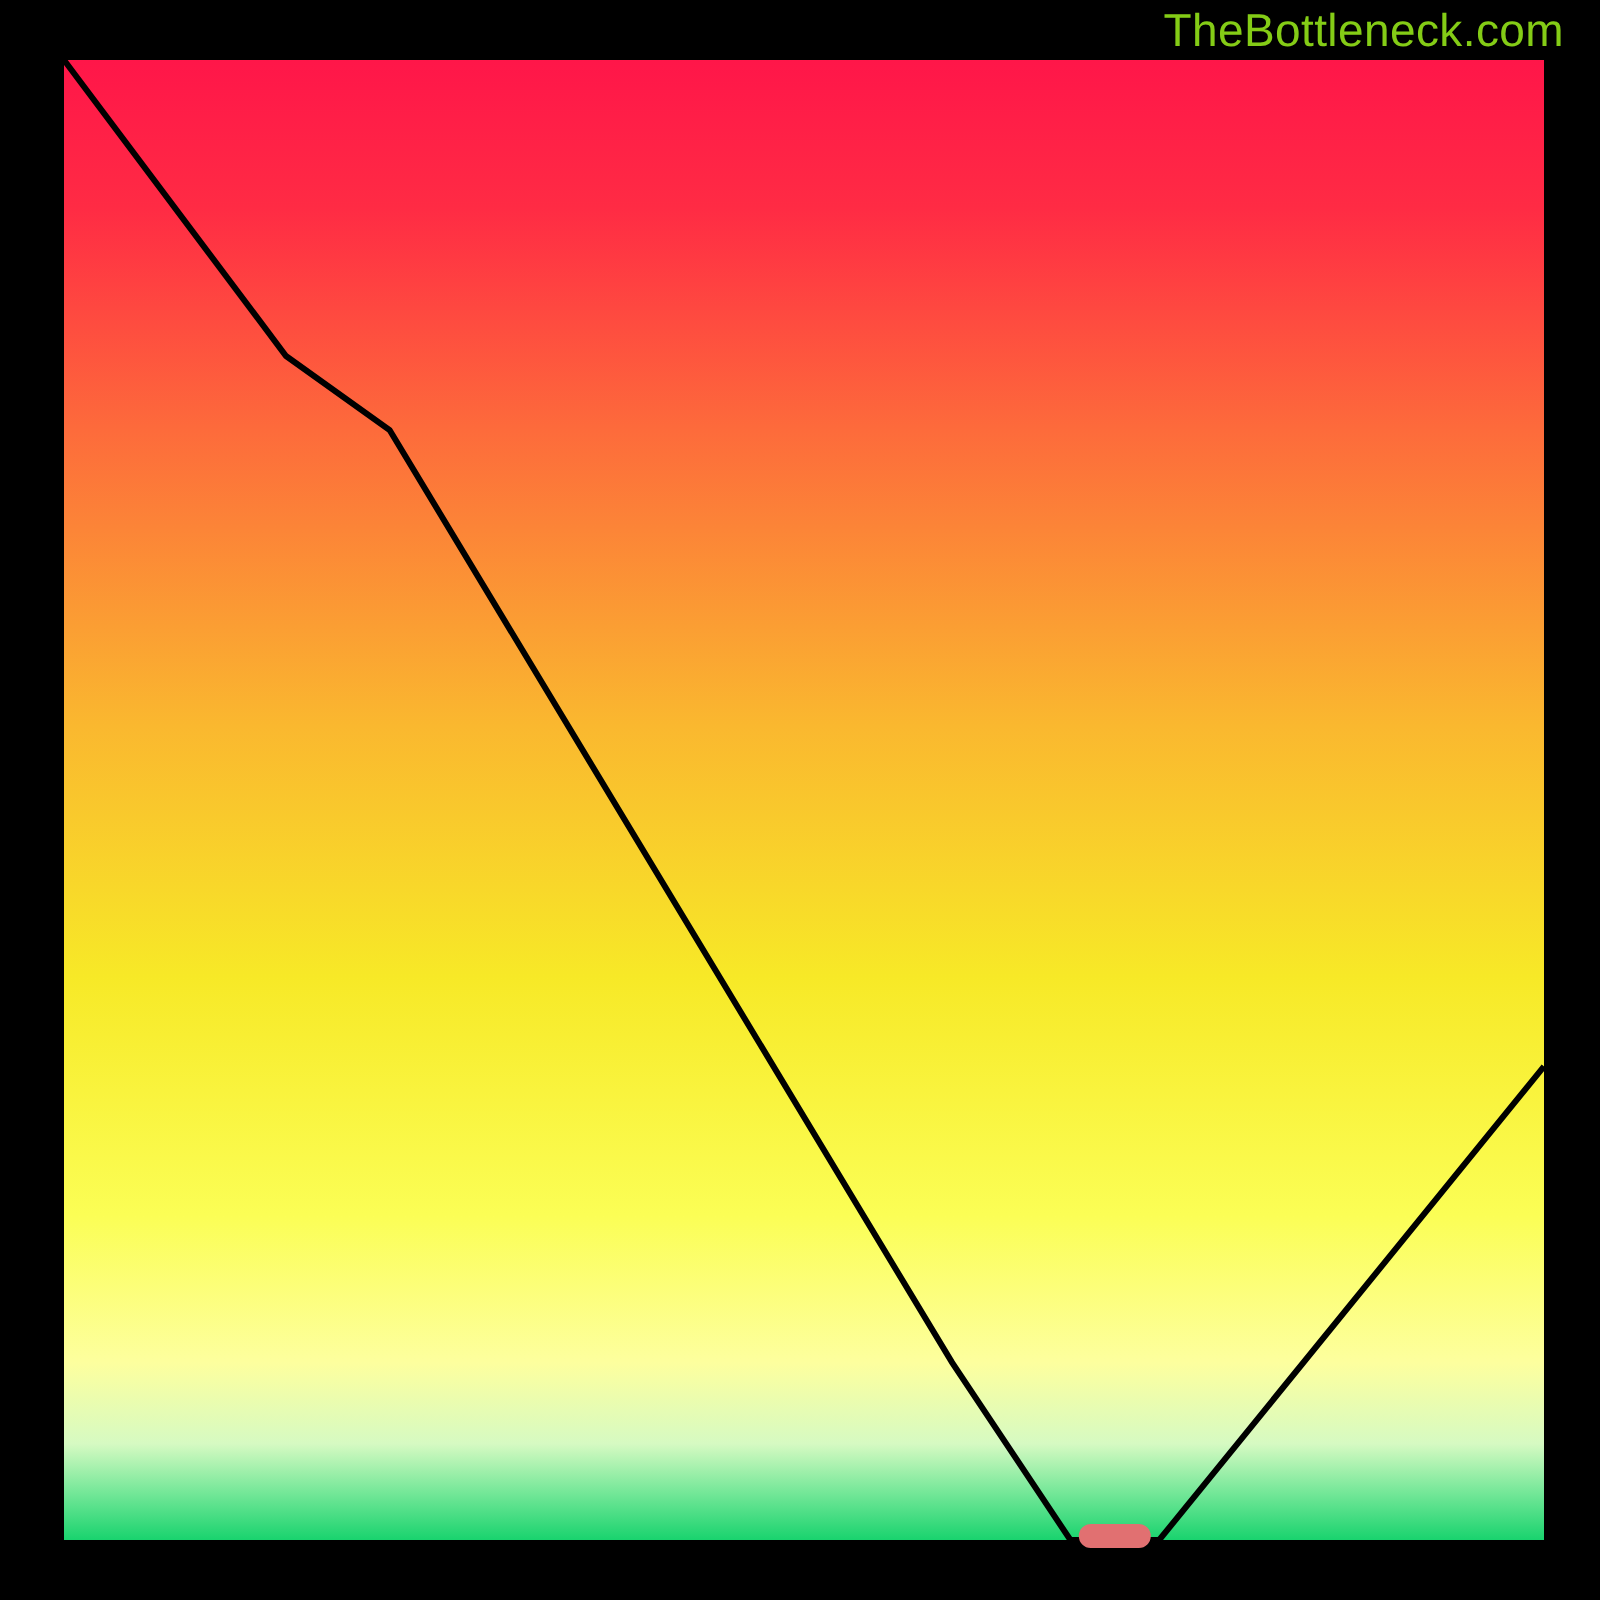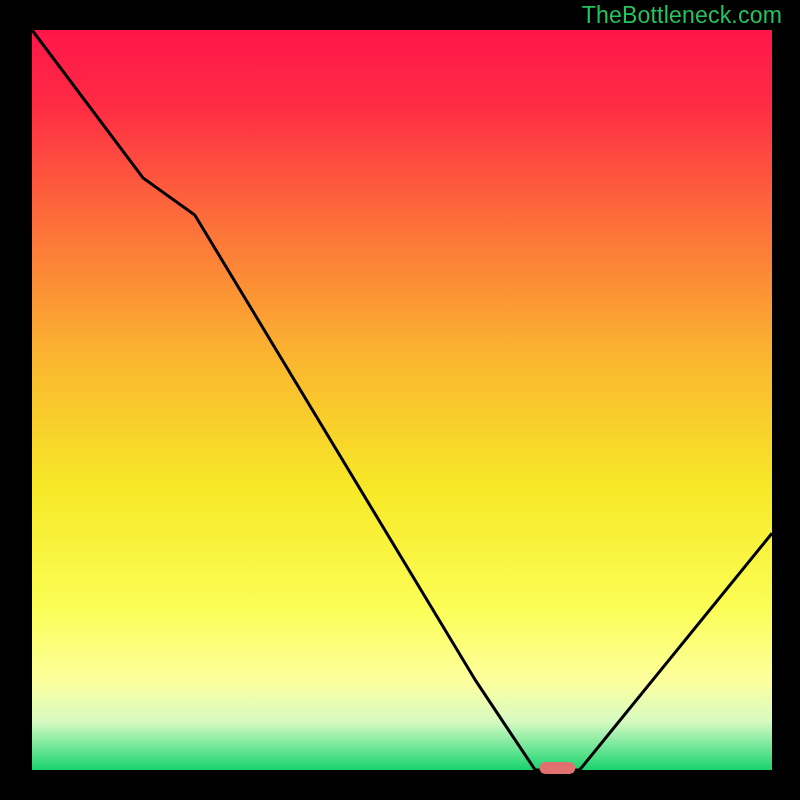--- a/index.html
+++ b/index.html
@@ -16,21 +16,21 @@
     left: 0;
     top: 0;
     width: 800px;
     height: 800px;
     background: #000;
   }
   .watermark {
     position: absolute;
     top: 2px;
     right: 18px;
-    color: #22c55e;
+    color: #84cc16;
     font-size: 23px;
     font-weight: 400;
     letter-spacing: 0.2px;
   }
   svg {
     position: absolute;
     left: 0;
     top: 0;
   }
 </style>

